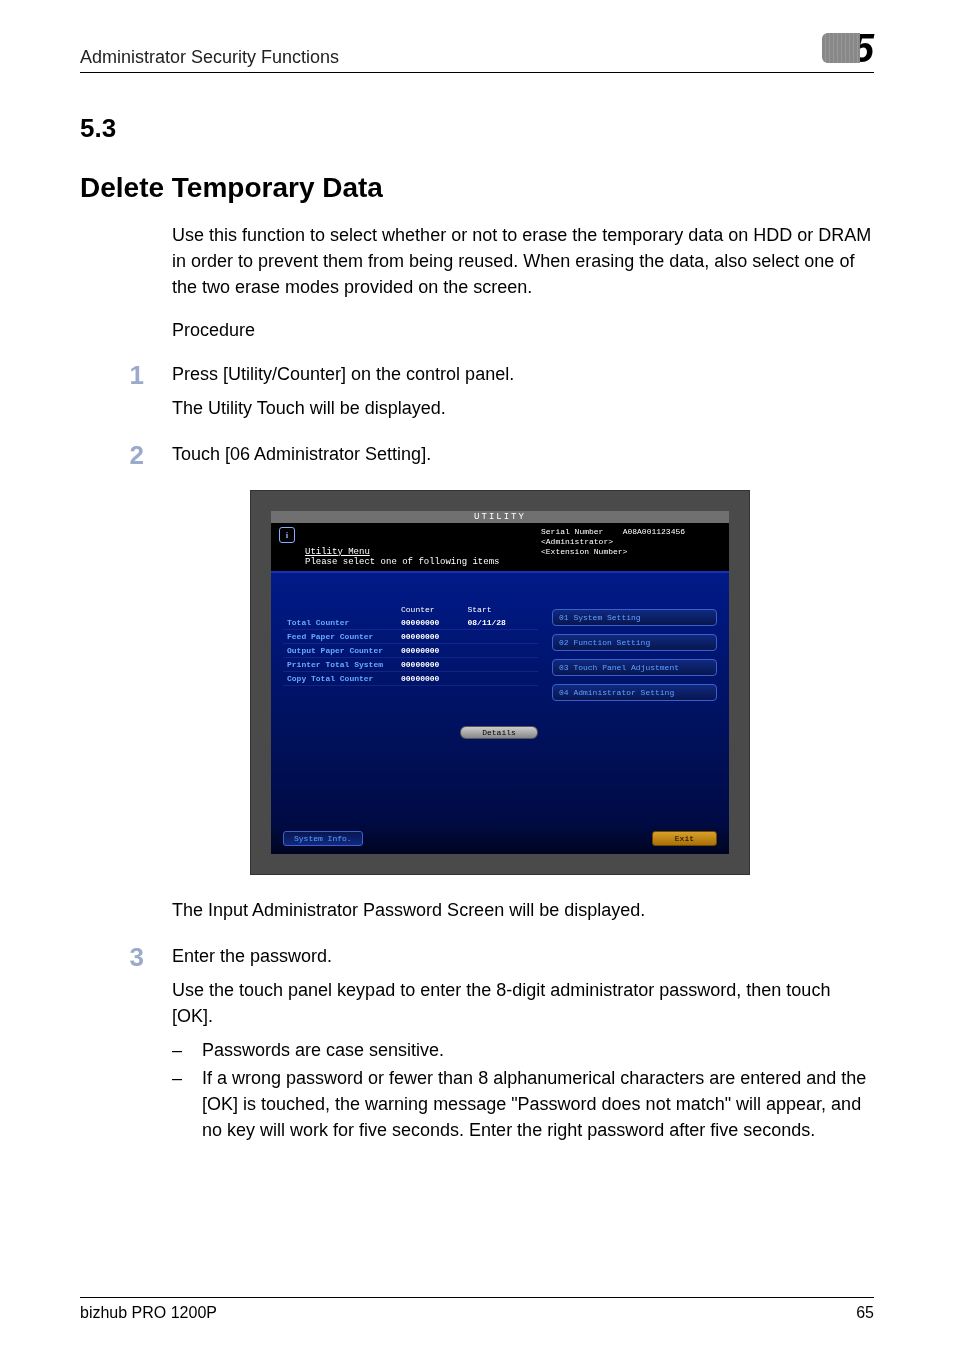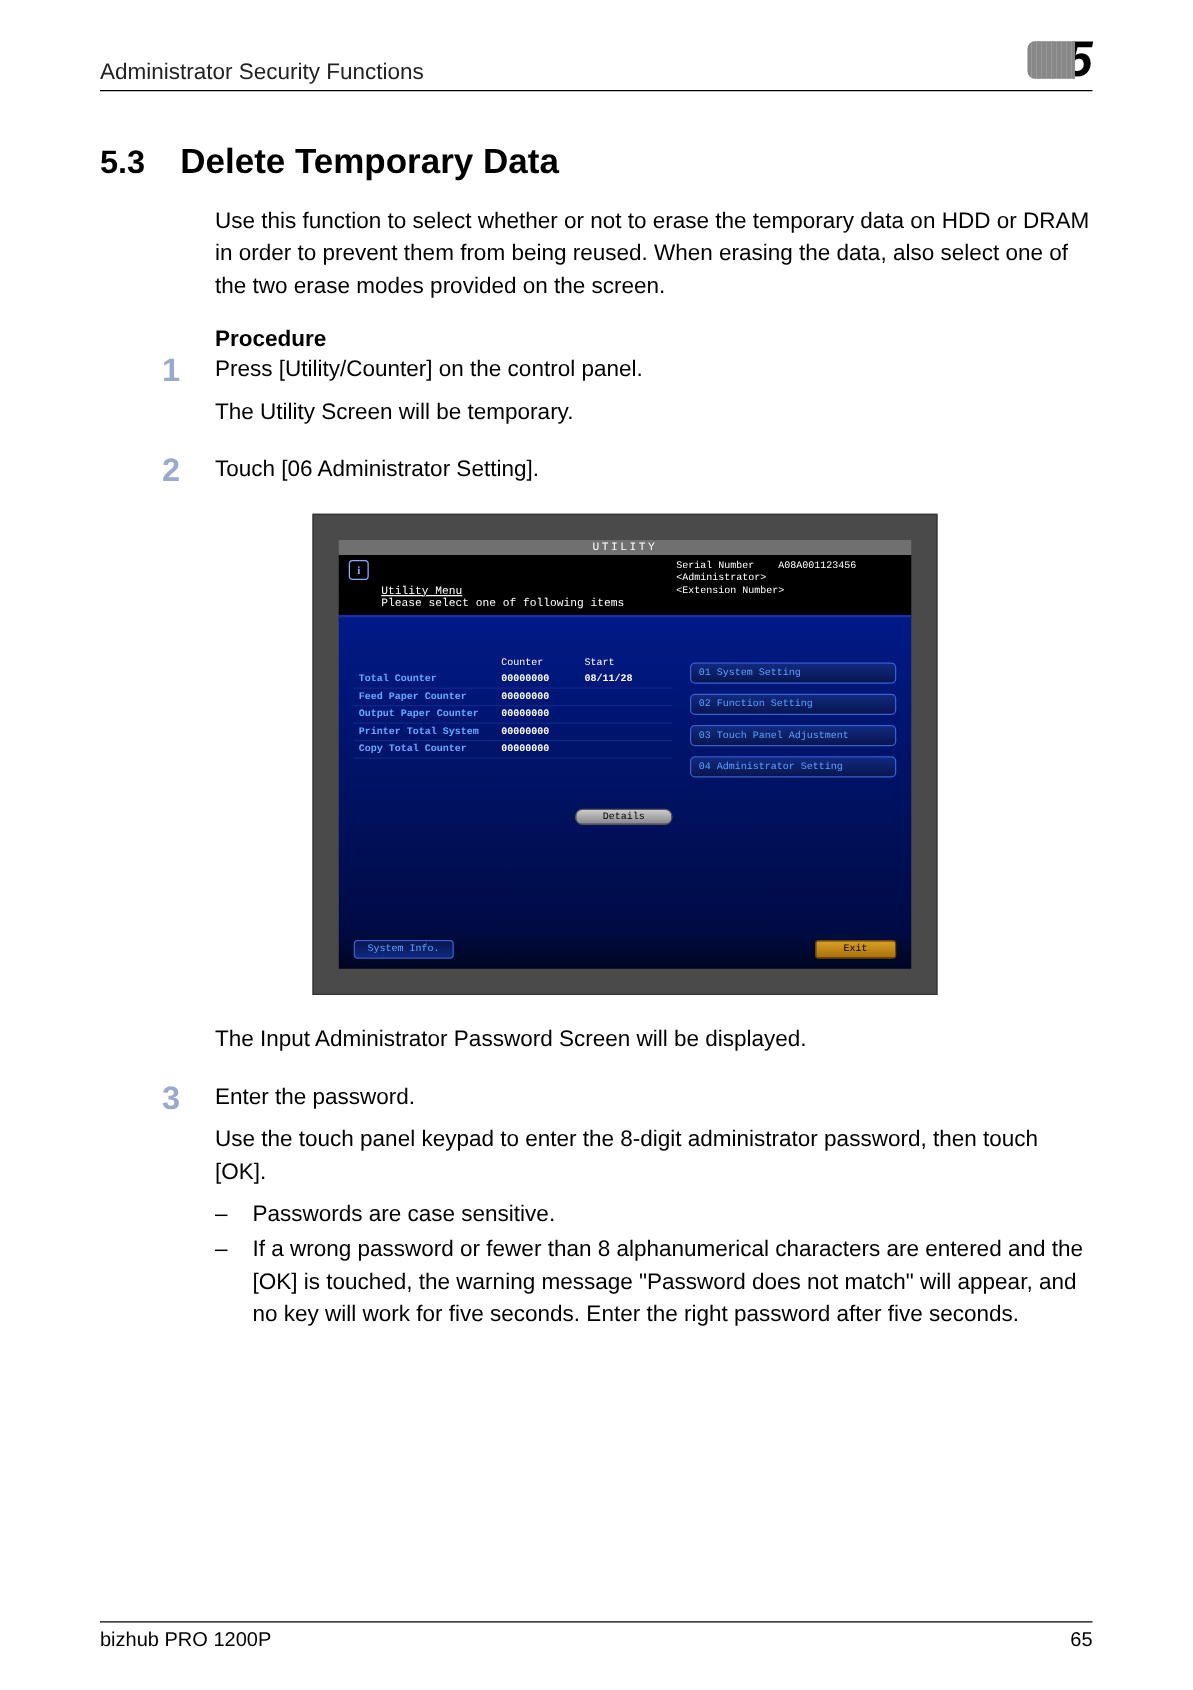--- a/index.html
+++ b/index.html
@@ -56,39 +56,41 @@
       font-weight: bold;
       font-style: italic;
       margin-left: -8px;
       line-height: 1;
     }
     .section-head {
       display: flex;
       align-items: baseline;
       gap: 28px;
       margin-bottom: 18px;
+      flex-direction: column;
     }
     .section-num {
       font-size: 26px;
       font-weight: bold;
     }
     .section-title {
       font-size: 28px;
       font-weight: bold;
     }
     .body-text {
       margin-left: 92px;
       font-size: 18px;
       line-height: 1.45;
       margin-bottom: 20px;
     }
     .procedure-label {
       margin-left: 92px;
       font-size: 18px;
-      font-weight: bold;
+      font-weight: normal;
+      margin-bottom: 20px;
     }
     .step {
       display: flex;
       gap: 28px;
       margin-bottom: 12px;
     }
     .step-num {
       width: 64px;
       text-align: right;
       font-size: 26px;
@@ -287,21 +289,21 @@
   </div>
 
   <p class="body-text">Use this function to select whether or not to erase the temporary data on HDD or DRAM in order to prevent them from being reused. When erasing the data, also select one of the two erase modes provided on the screen.</p>
 
   <p class="procedure-label">Procedure</p>
 
   <div class="step">
     <div class="step-num">1</div>
     <div class="step-body">
       <p>Press [Utility/Counter] on the control panel.</p>
-      <p>The Utility Screen will be temporary.</p>
+      <p>The Utility Touch will be displayed.</p>
     </div>
   </div>
 
   <div class="step">
     <div class="step-num">2</div>
     <div class="step-body">
       <p>Touch [06 Administrator Setting].</p>
     </div>
   </div>
 

